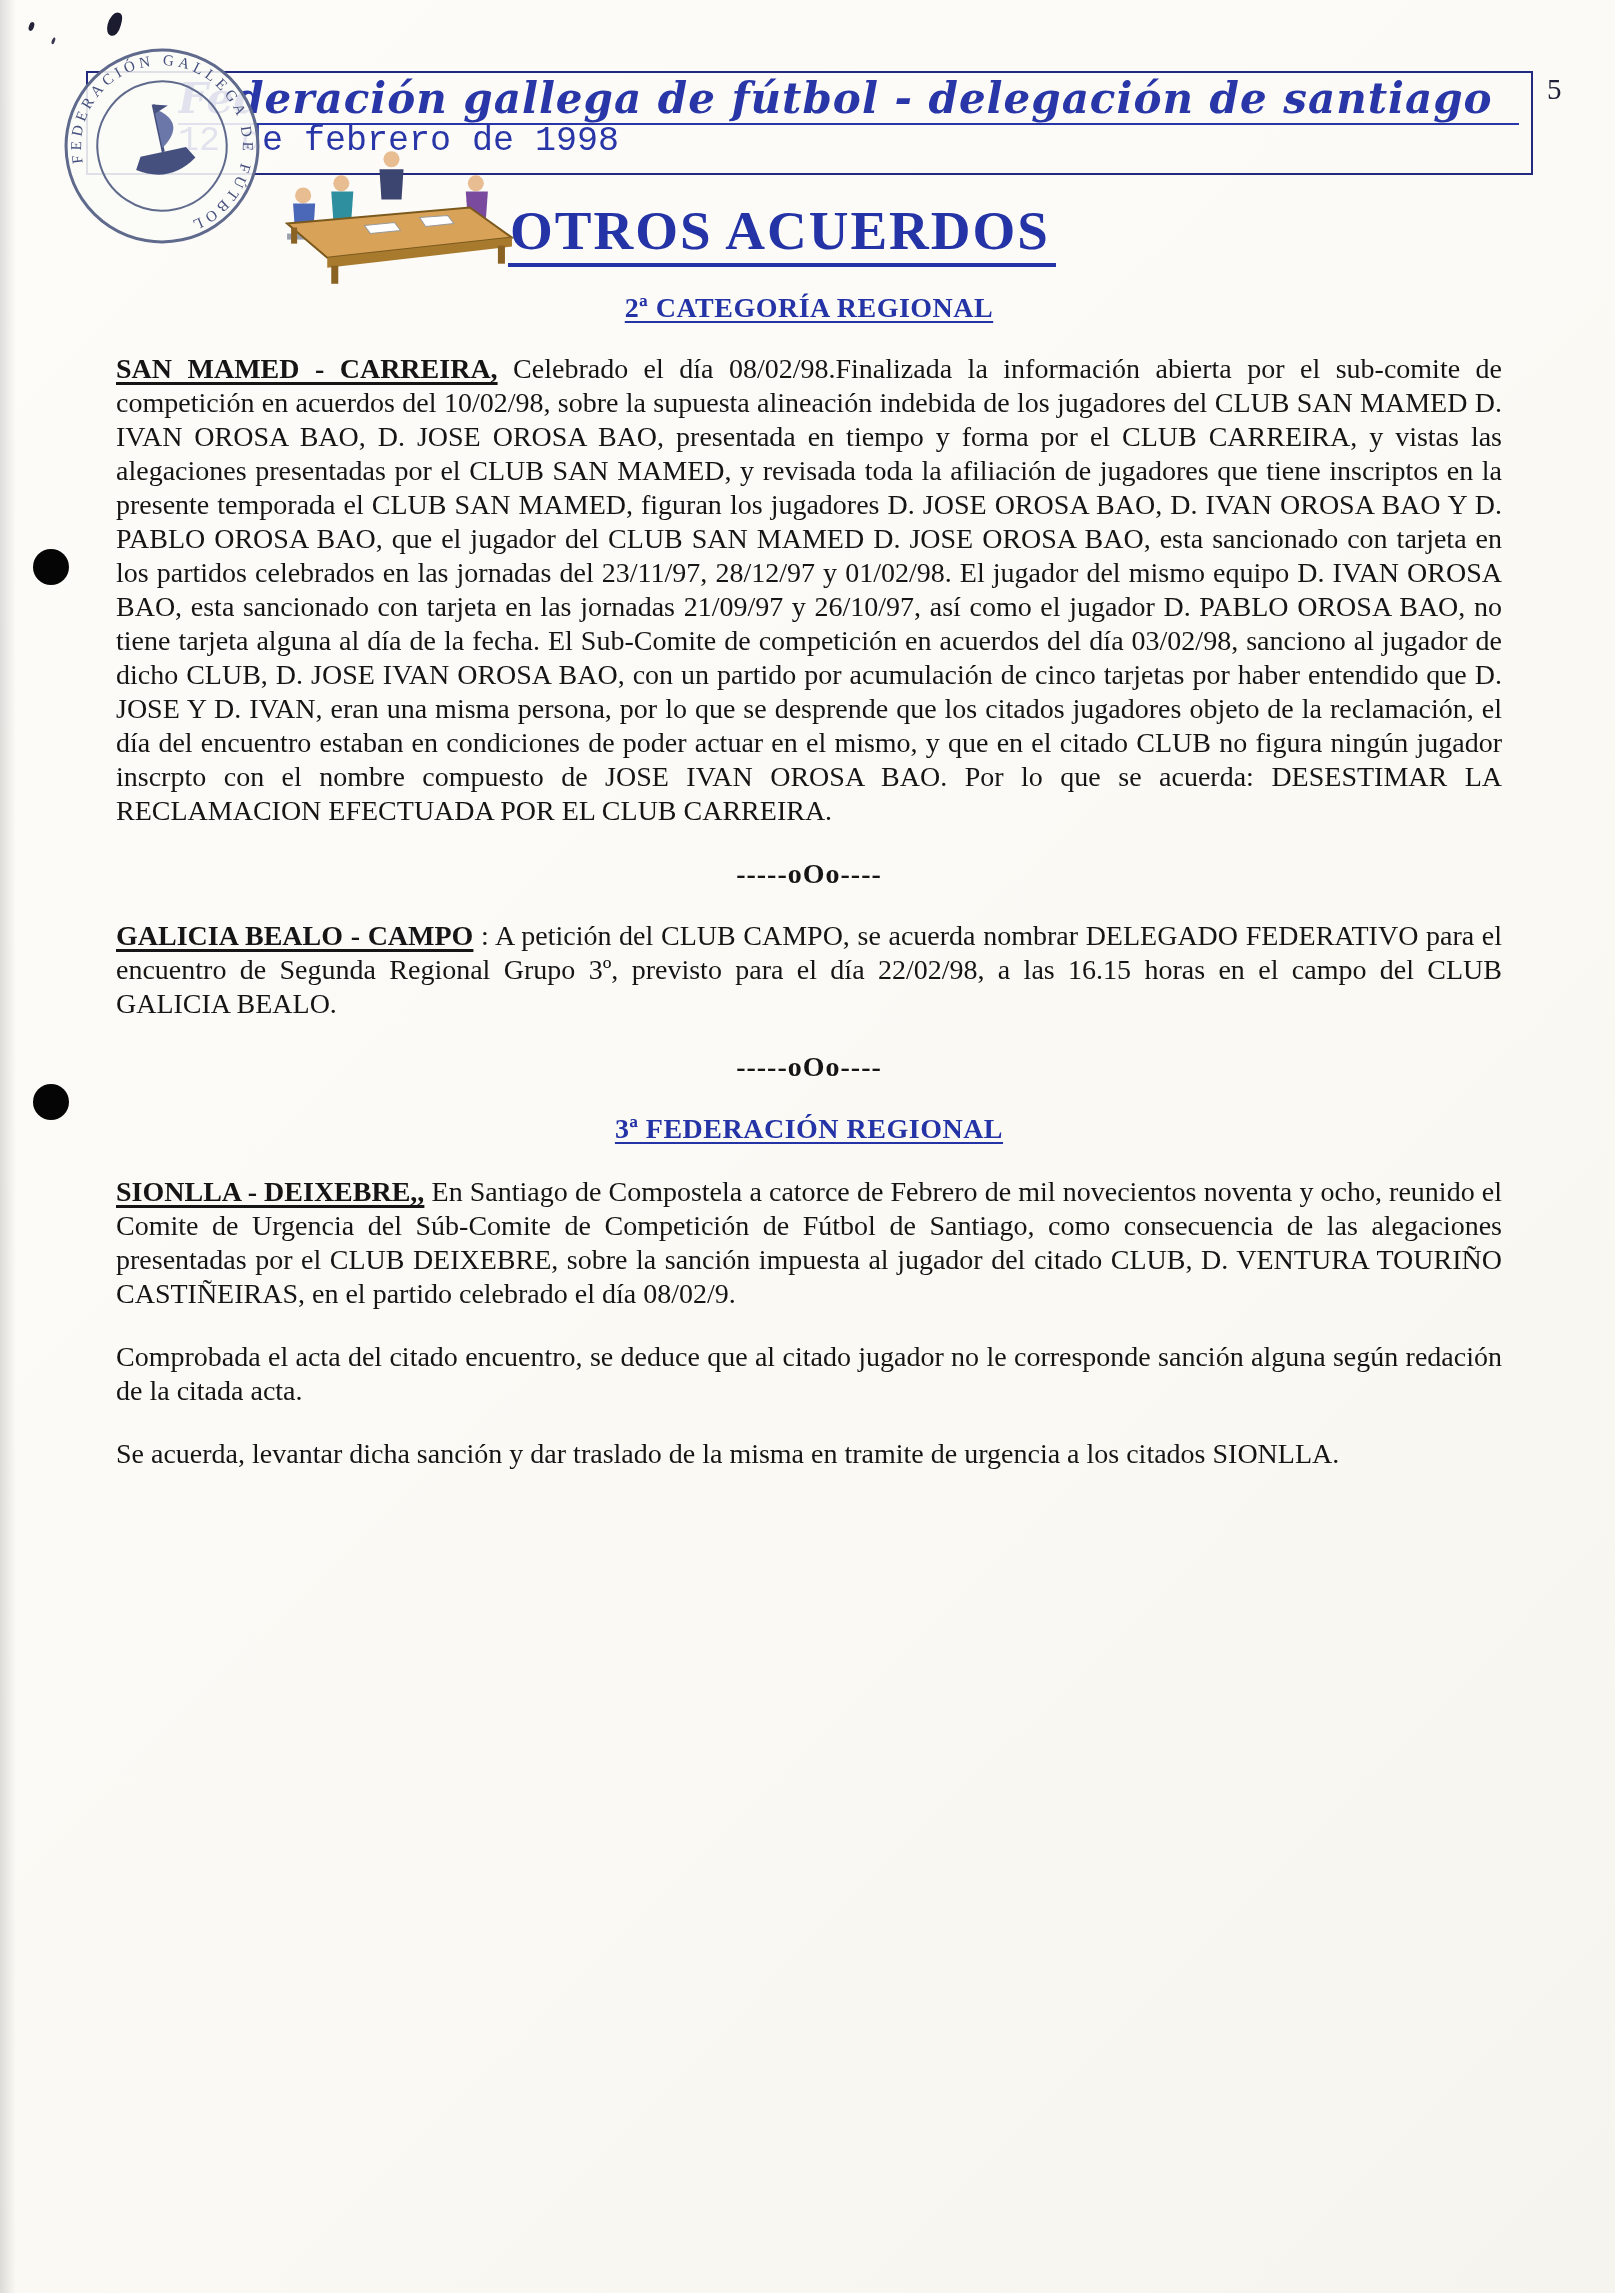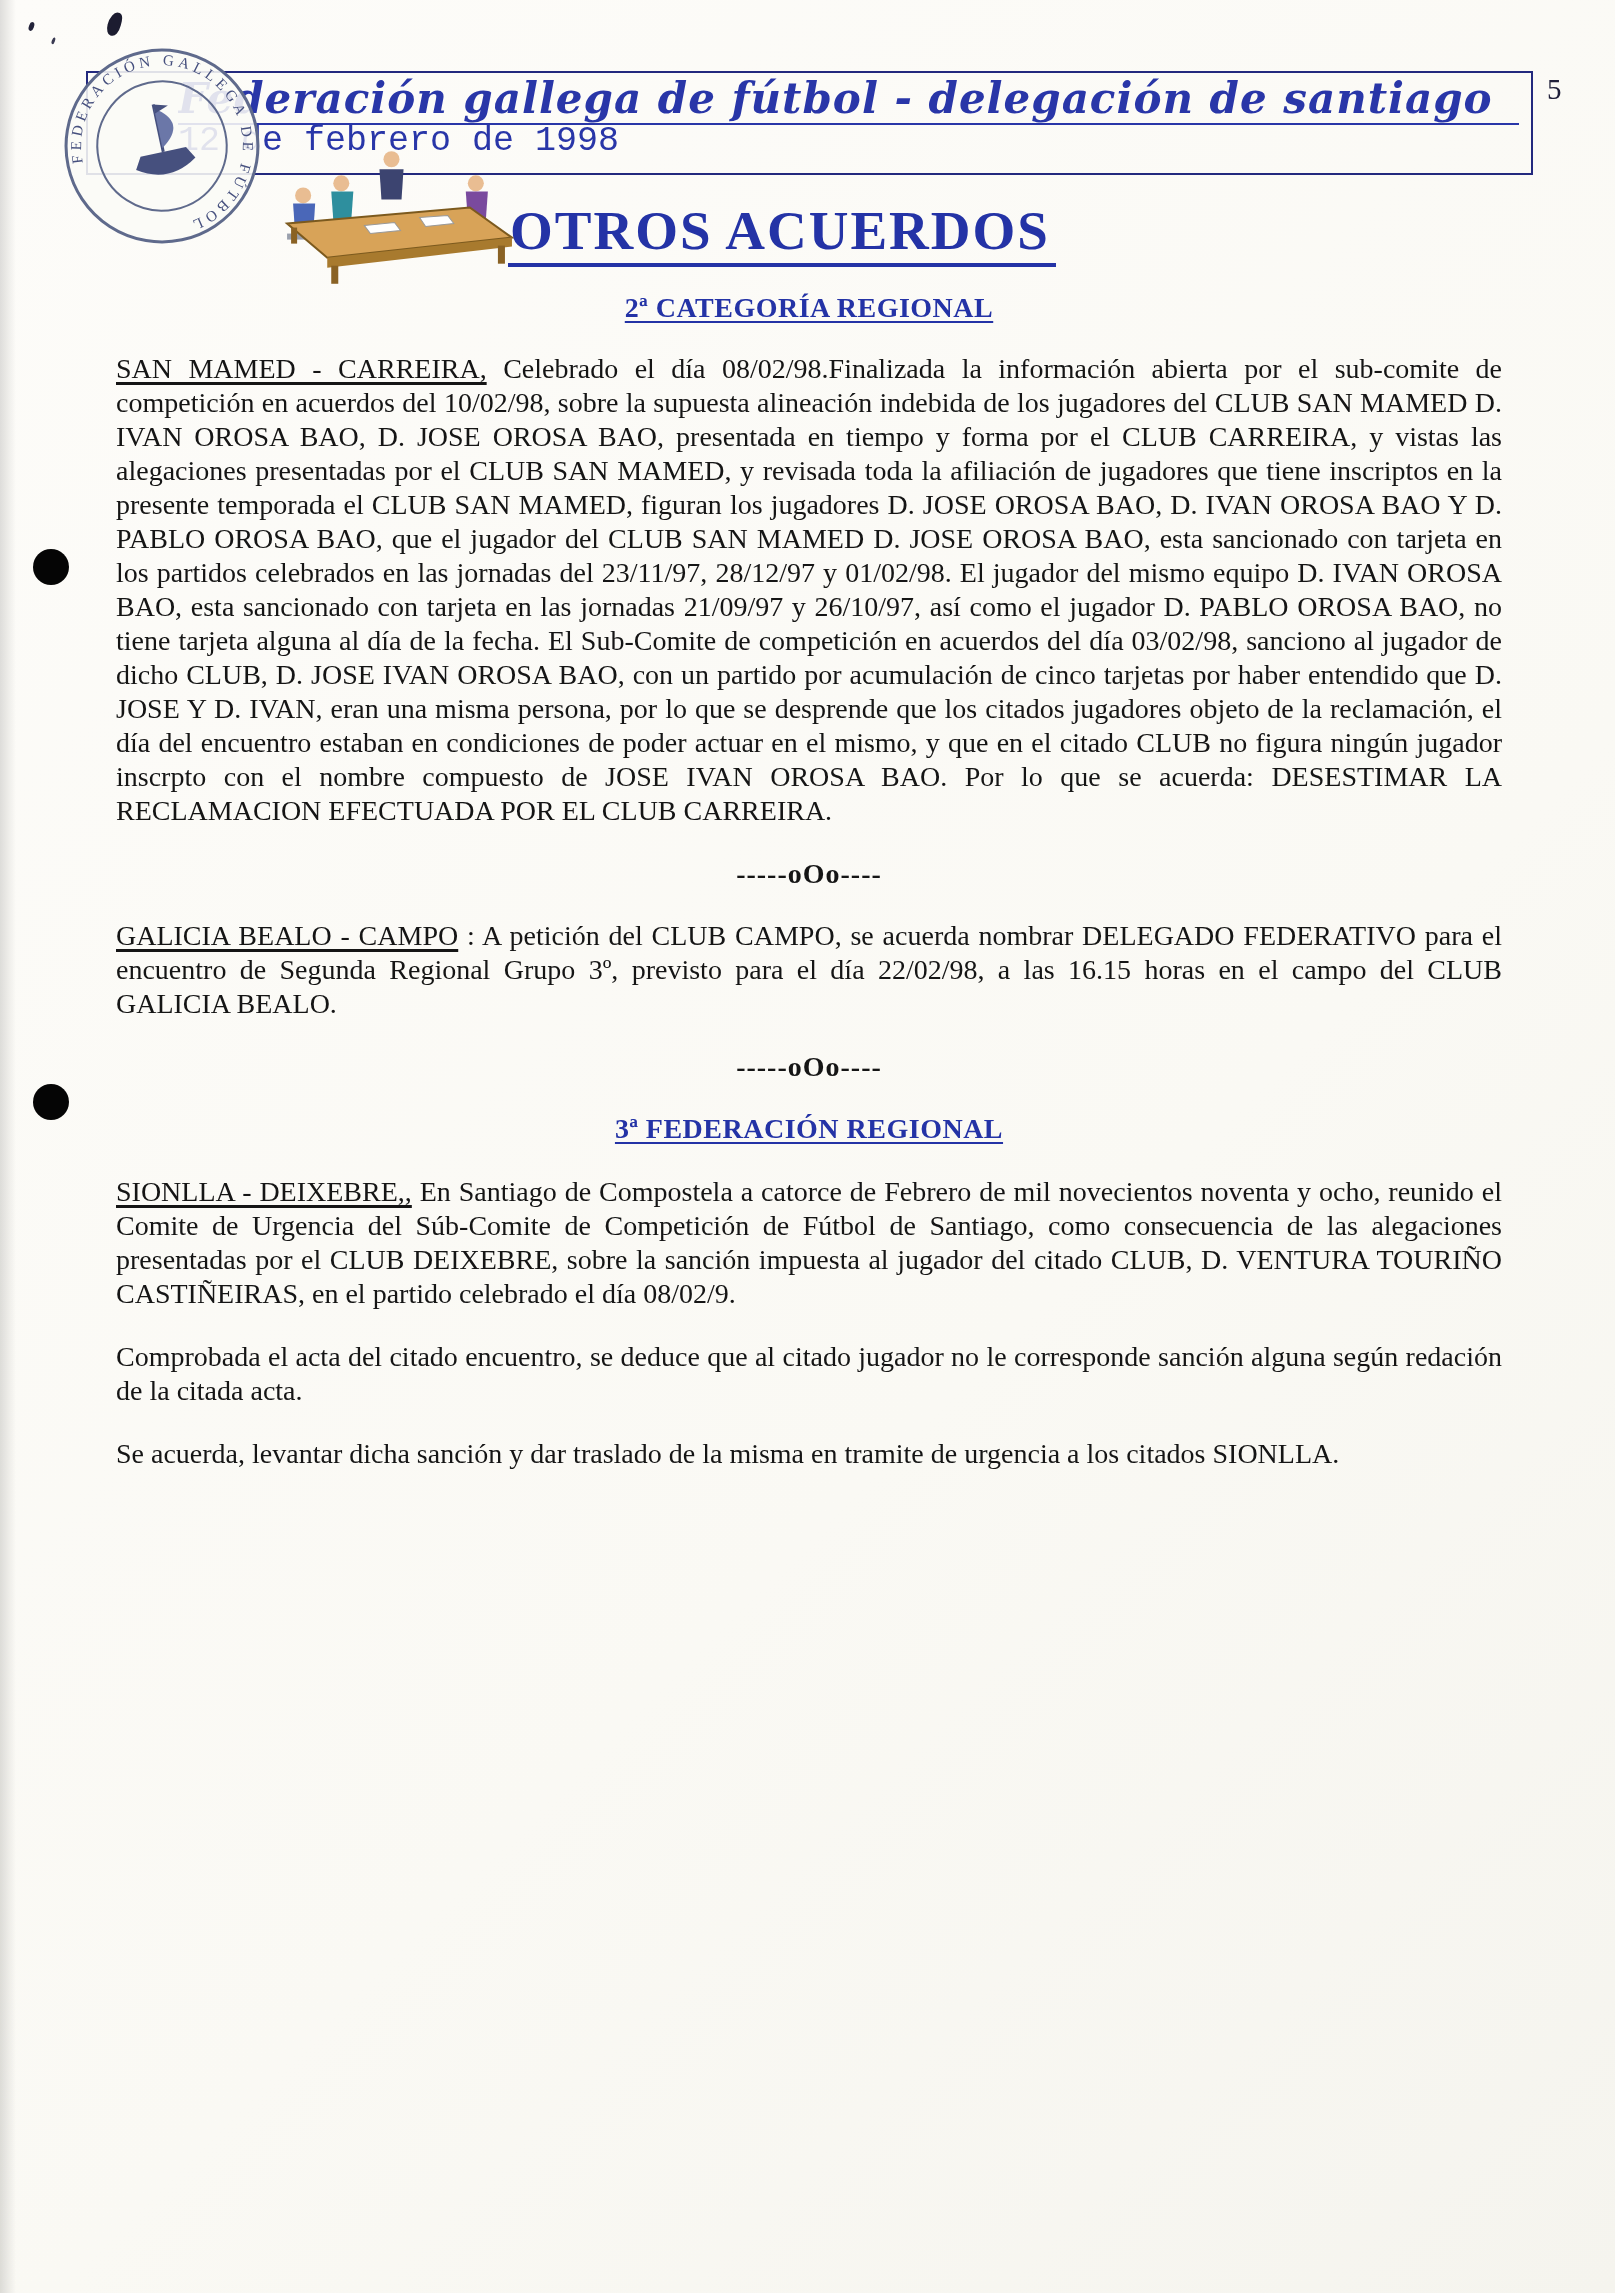--- a/index.html
+++ b/index.html
@@ -117,21 +117,21 @@
     text-decoration: underline;
     text-decoration-thickness: 2px;
     text-underline-offset: 3.9px;
     text-decoration-skip-ink: none;
     letter-spacing: 0.5px;
     margin: 0 0 27.4px 0;
   }
   .content h2.h2-3a { margin: 3.9px 0 29px 0; }
   .content p { margin: 0 0 29px 0; }
   .lead {
-    font-weight: normal;
+    font-weight: bold;
     text-decoration: underline;
     text-decoration-thickness: 2.5px;
     text-underline-offset: 3.9px;
     text-decoration-skip-ink: none;
   }
   .divider {
     text-align: center;
     font-weight: bold;
     letter-spacing: 1px;
     margin: 0 0 27.4px 0;

